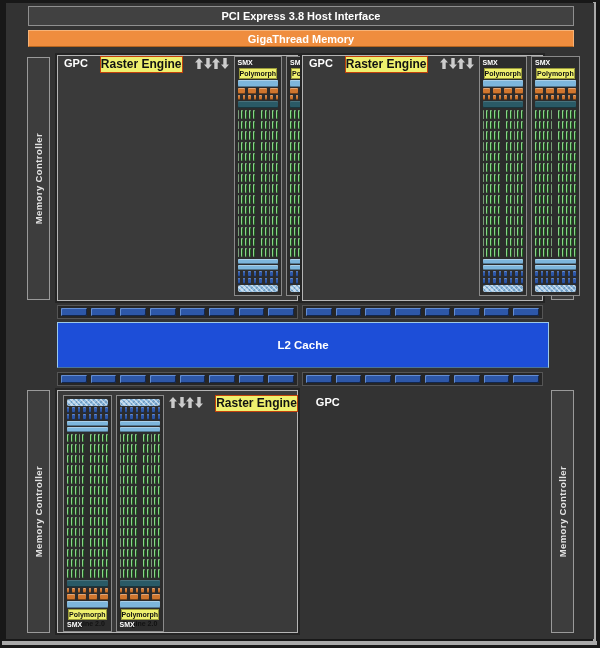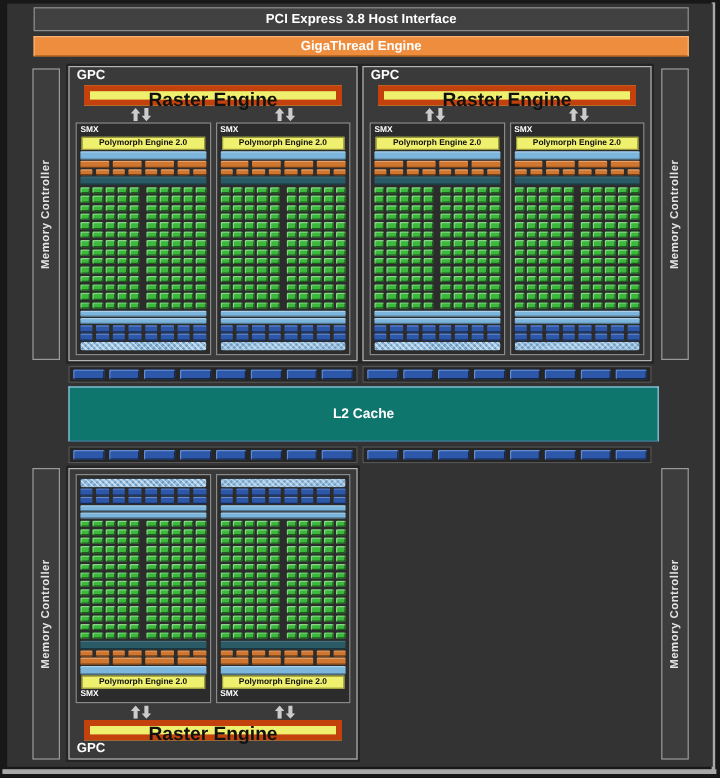--- a/index.html
+++ b/index.html
@@ -24,28 +24,28 @@
   .mc span{writing-mode:vertical-rl;transform:rotate(180deg);color:#e3e3e3;
     font-weight:bold;font-size:9.5px;letter-spacing:.4px;white-space:nowrap;}
   .mc-tl{left:21px;top:54px;height:243px;}
   .mc-tr{left:545px;top:54px;height:243px;}
   .mc-bl{left:21px;top:387px;height:243px;}
   .mc-br{left:545px;top:387px;height:243px;}
 
   
   .gpc{position:absolute;width:241px;height:246px;background:#3a3a3a;
     border:1px solid #b5b5b5;box-shadow:0 0 0 2px #242424;
-    display:flex;flex-direction:column;padding:0 0 4px 0;}
+    display:flex;flex-direction:row;padding:0 0 4px 0;}
   .gpc1{left:51px;top:52px;}
   .gpc2{left:296px;top:52px;}
   .gpc3{left:51px;top:387px;height:243px;padding:4px 0 0 0;}
   .gpc-label{color:#ffffff;font-weight:bold;font-size:11px;height:15px;line-height:15px;
     padding-left:6px;flex:0 0 auto;}
-  .raster{background:#eff06e;border:5px solid #c2410c;color:#121212;font-weight:bold;
-    font-size:16px;text-align:center;height:17px;line-height:15px;margin:0 12px;flex:0 0 auto;}
+  .raster{background:#eff06e;border:1px solid #c2410c;color:#121212;font-weight:bold;
+    font-size:12px;text-align:center;height:17px;line-height:15px;margin:0 12px;flex:0 0 auto;}
   .arrows{display:flex;height:12px;margin:1px 0;flex:0 0 auto;}
   .ap{flex:1;display:flex;justify-content:center;align-items:center;gap:1px;}
   .smx-row{display:flex;gap:4px;padding:0 5px;flex:1;min-height:0;}
 
   
   .smx{flex:1;display:flex;flex-direction:column;gap:1px;background:#2c2c2c;
     border:1px solid #8a8a8a;padding:2px 3px 3px 3px;min-height:0;}
   .smx.flip{flex-direction:column-reverse;padding:3px 3px 2px 3px;}
   .smx-label{font-size:7px;font-weight:bold;color:#ffffff;line-height:8px;height:8px;flex:0 0 auto;}
   .polymorph{background:#eff06e;border:1px solid #9a9b3a;color:#121212;font-size:7px;
@@ -74,34 +74,34 @@
   .rop{position:absolute;width:241px;height:14px;background:#262626;border:1px solid #555555;
     display:flex;align-items:center;gap:4px;padding:2px 3px;}
   .rop-tl{left:51px;top:302px;}
   .rop-tr{left:296px;top:302px;}
   .rop-bl{left:51px;top:369px;}
   .rop-br{left:296px;top:369px;}
   .ropblk{flex:1;height:8px;background:#2d57a8;border-radius:1px;
     box-shadow:inset 1px 1px 0 rgba(130,170,230,.65),inset -1px -1px 0 rgba(0,0,0,.55);}
 
   
-  .l2{position:absolute;left:51px;top:319px;width:492px;height:46px;background:#0f766e;
+  .l2{position:absolute;left:51px;top:319px;width:492px;height:46px;background:#1d4ed8;
     border:1px solid #9cc9e8;border-bottom-color:#49749a;color:#ffffff;font-weight:bold;font-size:11.5px;
     display:flex;align-items:center;justify-content:center;}
 </style>
 </head>
 <body>
 
 <div class="frame">
   <div class="bevel-right"></div>
   <div class="bevel-bottom"></div>
   <div class="panel">
 
     <div class="hostbar">PCI Express 3.8 Host Interface</div>
-    <div class="gigabar">GigaThread Engine</div>
+    <div class="gigabar">GigaThread Memory</div>
 
     <div class="mc mc-tl">
         <span>Memory Controller</span>
       </div>
     <div class="mc mc-tr">
         <span>Memory Controller</span>
       </div>
     <div class="mc mc-bl">
         <span>Memory Controller</span>
       </div>

